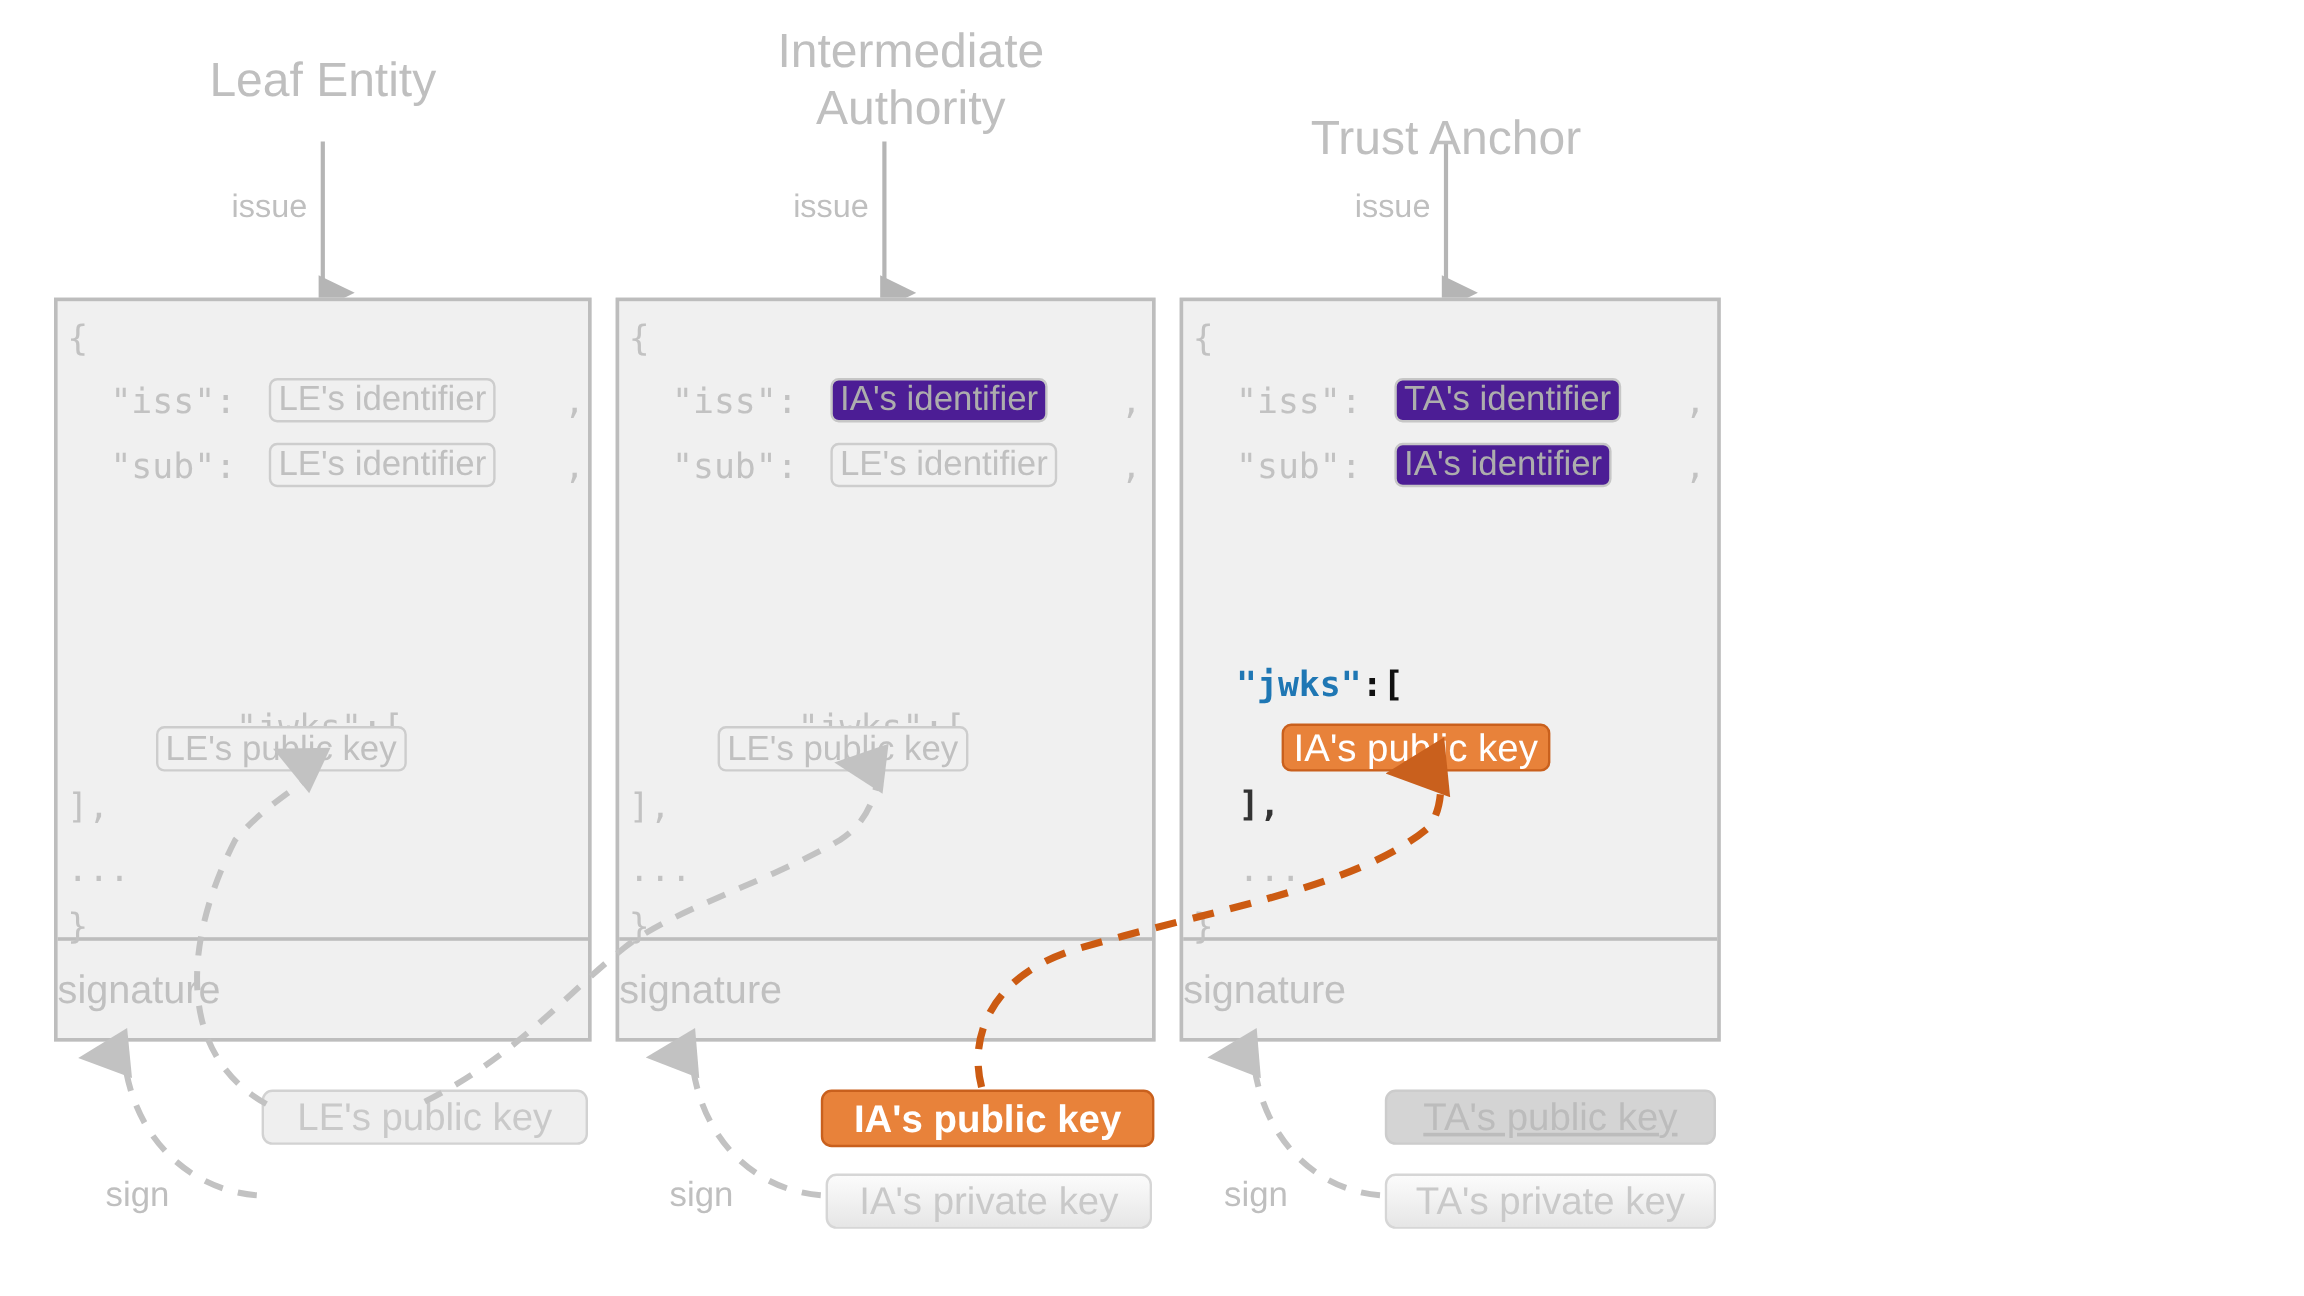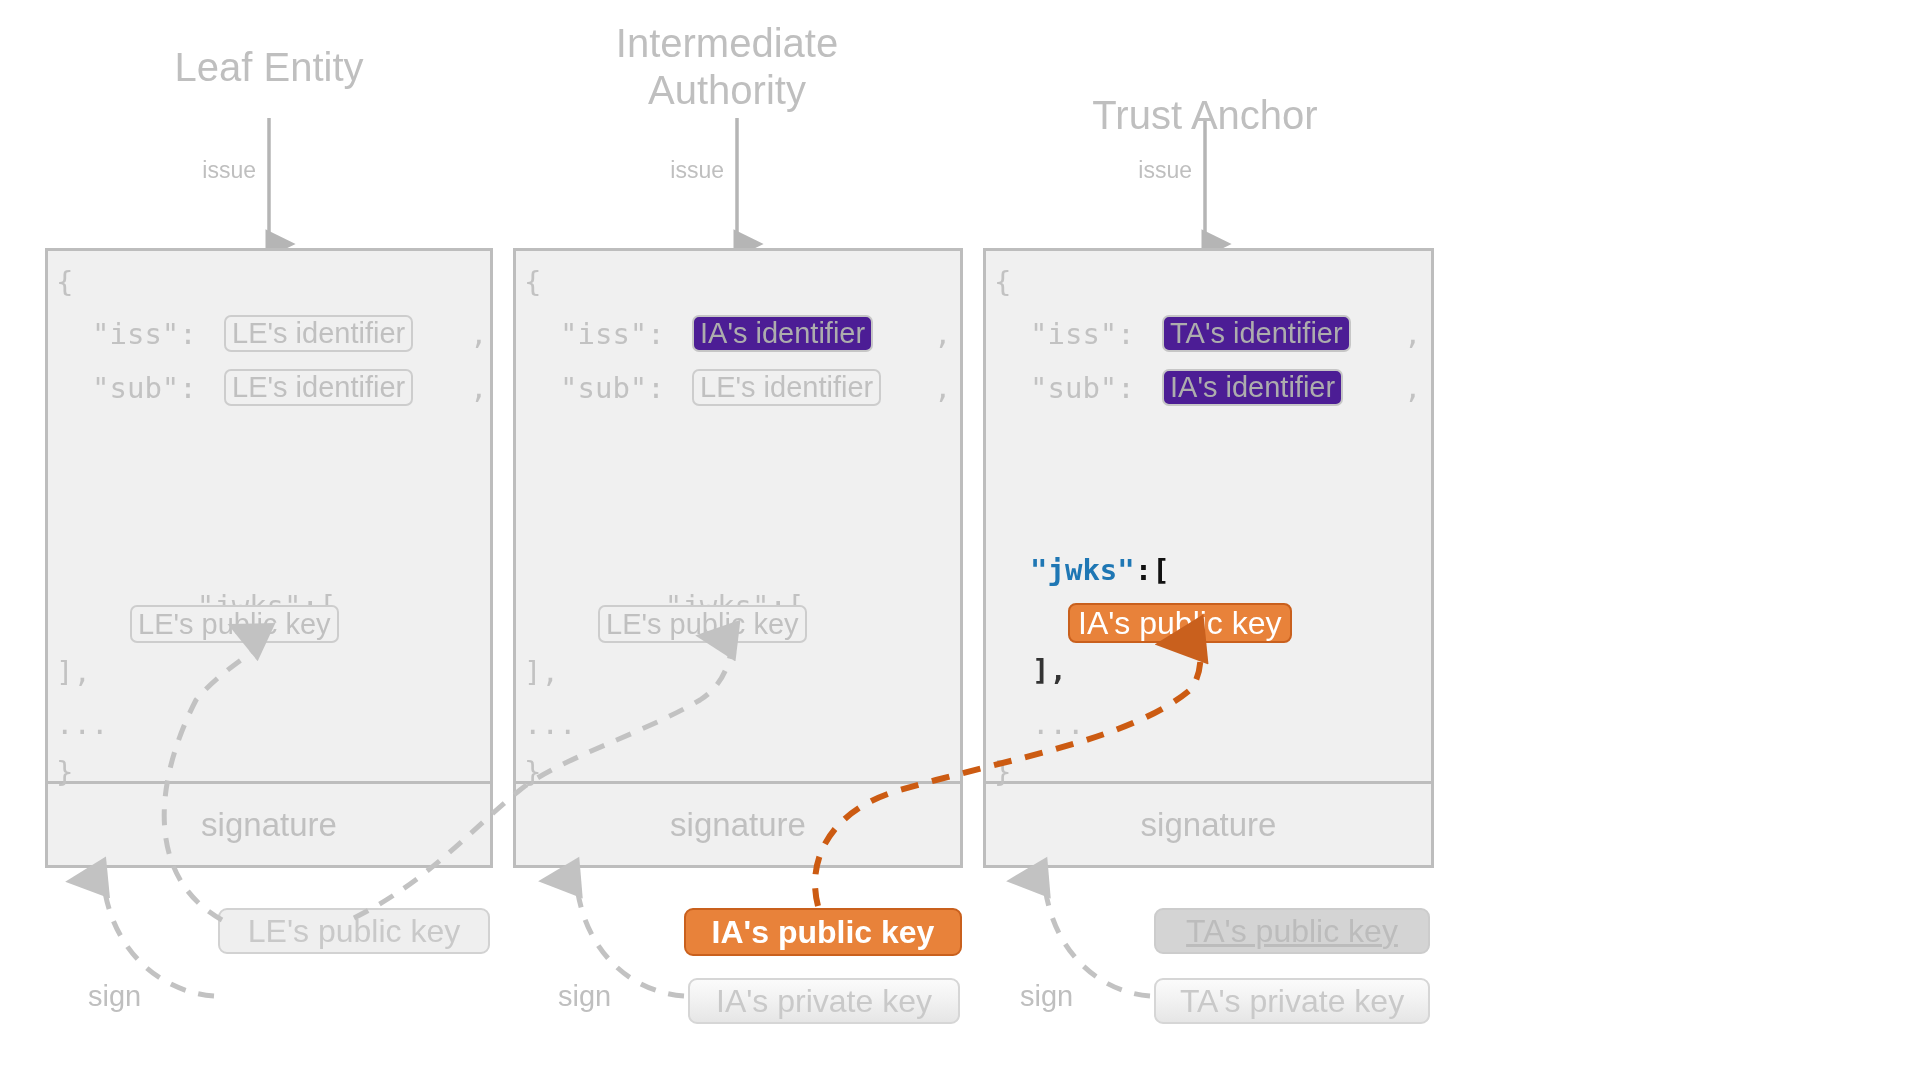--- a/index.html
+++ b/index.html
@@ -23,39 +23,38 @@
     color:#bfbfbf;
     font-size:40px;
     line-height:47px;
     text-align:center;
     white-space:pre-line;
     font-weight:400;
   }
   .issue-label{
     position:absolute;
     color:#bfbfbf;
-    font-size:23px;
+    font-size:27px;
     text-align:right;
     white-space:nowrap;
   }
 
   
   .cert{
     position:absolute;
     box-sizing:border-box;
     background:#f0f0f0;
     border:3px solid #bdbdbd;
   }
   .cert .sigline{
     position:absolute;left:0;right:0;
     height:3px;background:#bdbdbd;
   }
   .sig-label{
     position:absolute;left:0;right:0;
-    text-align:center;
     color:#c0c0c0;
     font-size:33px;
     white-space:nowrap;
   }
 
   
   .code{
     position:absolute;
     font-family:"DejaVu Sans Mono", monospace;
     font-size:29px;
@@ -145,21 +144,21 @@
       <path d="M737,118 L737,244" stroke="#b5b5b5" stroke-width="3.5" fill="none" marker-end="url(#ah-gray-down)"></path>
     </g>
     <g>
       <path d="M1205,118 L1205,244" stroke="#b5b5b5" stroke-width="3.5" fill="none" marker-end="url(#ah-gray-down)"></path>
     </g>
   </svg>
 
   <div id="nodes">
 
     <div class="col-title" style="left:109px;top:44px;width:320px;">Leaf Entity</div>
-    <div class="col-title" style="left:567px;top:20px;width:320px;">Intermediate
+    <div class="col-title" style="left:599px;top:20px;width:320px;">Intermediate
 Authority</div>
     <div class="col-title" style="left:1045px;top:44px;width:320px;margin-top:48px;">Trust Anchor</div>
 
     <div class="issue-label" style="left:109px;top:157px;width:147px;">issue</div>
     <div class="issue-label" style="left:577px;top:157px;width:147px;">issue</div>
     <div class="issue-label" style="left:1045px;top:157px;width:147px;">issue</div>
 
     <div class="cert" style="left:45px;top:248px;width:448px;height:620px;">
       <div class="sigline" style="top:530px;"></div>
       <div class="sig-label" style="top:555px;">signature</div>

